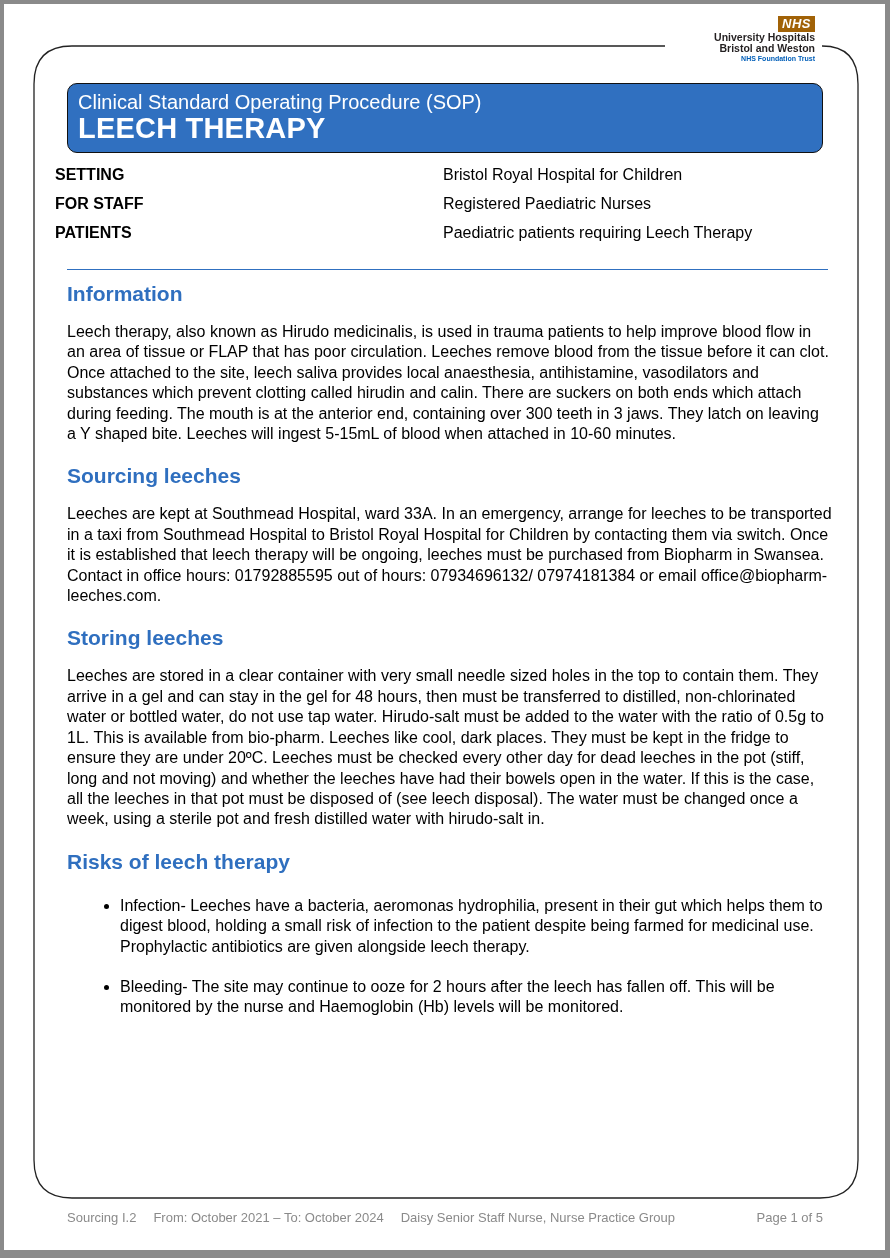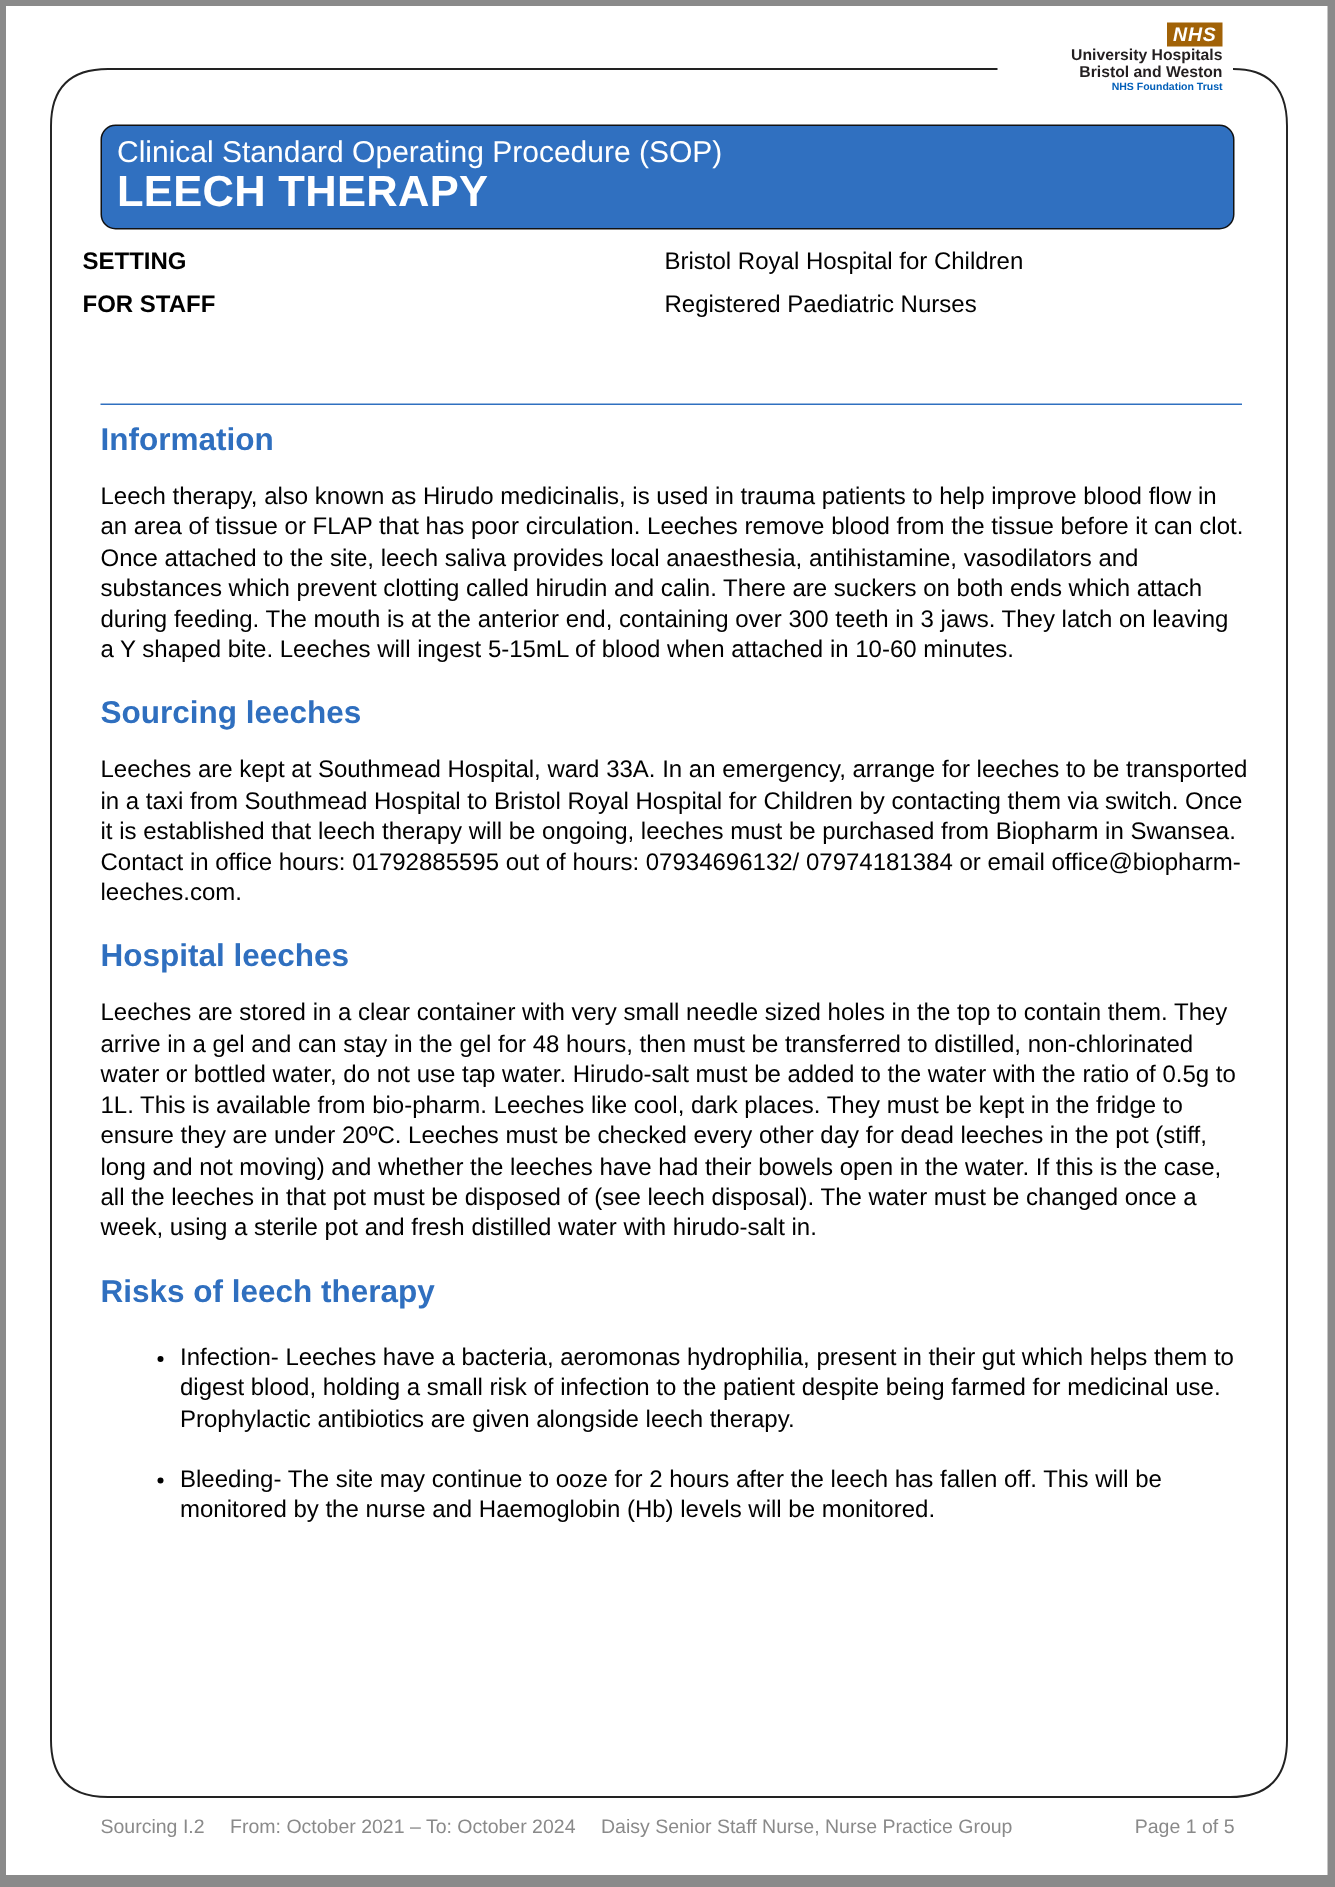--- a/index.html
+++ b/index.html
@@ -63,35 +63,39 @@
 
 <div class="meta">
   <div class="meta-row">
     <div class="meta-label">SETTING</div>
     <div class="meta-value">Bristol Royal Hospital for Children</div>
   </div>
   <div class="meta-row">
     <div class="meta-label">FOR STAFF</div>
     <div class="meta-value">Registered Paediatric Nurses</div>
   </div>
+  <div class="meta-row">
+    <div class="meta-label">PATIENTS</div>
+    <div class="meta-value">Paediatric patients requiring Leech Therapy</div>
+  </div>
 </div>
 
 <div class="rule"></div>
 
 <div class="content">
   <section>
     <h2>Information</h2>
     <p>Leech therapy, also known as Hirudo medicinalis, is used in trauma patients to help improve blood flow in an area of tissue or FLAP that has poor circulation. Leeches remove blood from the tissue before it can clot. Once attached to the site, leech saliva provides local anaesthesia, antihistamine, vasodilators and substances which prevent clotting called hirudin and calin. There are suckers on both ends which attach during feeding. The mouth is at the anterior end, containing over 300 teeth in 3 jaws. They latch on leaving a Y shaped bite. Leeches will ingest 5-15mL of blood when attached in 10-60 minutes.</p>
   </section>
   <section>
     <h2>Sourcing leeches</h2>
     <p>Leeches are kept at Southmead Hospital, ward 33A. In an emergency, arrange for leeches to be transported in a taxi from Southmead Hospital to Bristol Royal Hospital for Children by contacting them via switch. Once it is established that leech therapy will be ongoing, leeches must be purchased from Biopharm in Swansea. Contact in office hours: 01792885595 out of hours: 07934696132/ 07974181384 or email office@biopharm-leeches.com.</p>
   </section>
   <section>
-    <h2>Hospital leeches</h2>
+    <h2>Storing leeches</h2>
     <p>Leeches are stored in a clear container with very small needle sized holes in the top to contain them. They arrive in a gel and can stay in the gel for 48 hours, then must be transferred to distilled, non-chlorinated water or bottled water, do not use tap water. Hirudo-salt must be added to the water with the ratio of 0.5g to 1L. This is available from bio-pharm. Leeches like cool, dark places. They must be kept in the fridge to ensure they are under 20ºC. Leeches must be checked every other day for dead leeches in the pot (stiff, long and not moving) and whether the leeches have had their bowels open in the water. If this is the case, all the leeches in that pot must be disposed of (see leech disposal). The water must be changed once a week, using a sterile pot and fresh distilled water with hirudo-salt in.</p>
   </section>
   <section>
     <h2>Risks of leech therapy</h2>
     <ul>
       <li>Infection- Leeches have a bacteria, aeromonas hydrophilia, present in their gut which helps them to digest blood, holding a small risk of infection to the patient despite being farmed for medicinal use. Prophylactic antibiotics are given alongside leech therapy.</li>
       <li>Bleeding- The site may continue to ooze for 2 hours after the leech has fallen off. This will be monitored by the nurse and Haemoglobin (Hb) levels will be monitored.</li>
     </ul>
   </section>
 </div>

